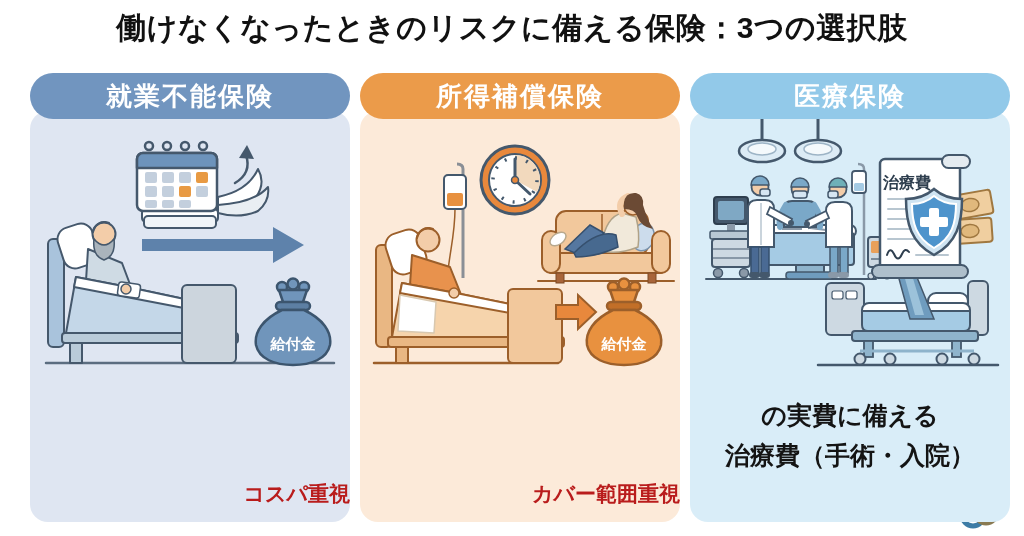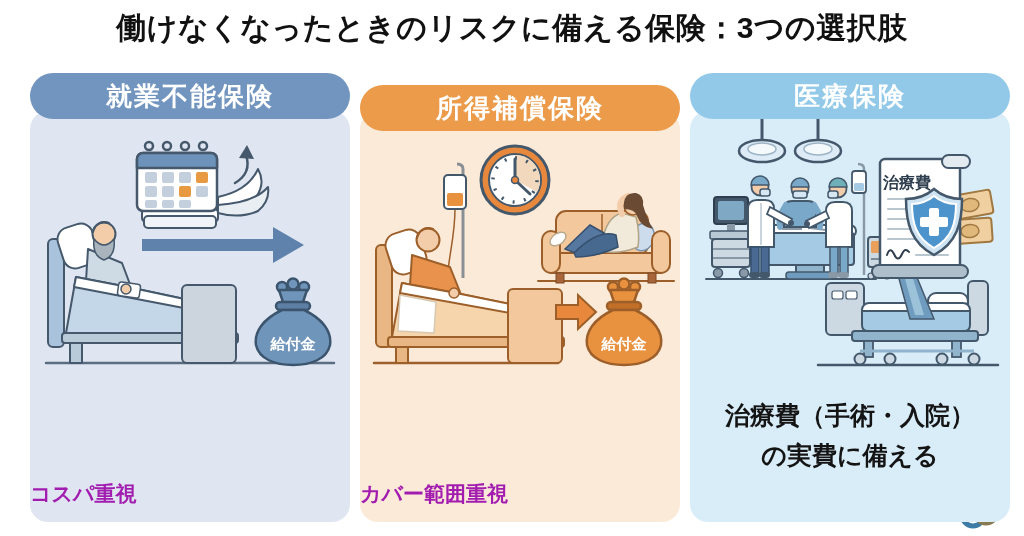--- a/index.html
+++ b/index.html
@@ -8,30 +8,30 @@
   .title{position:absolute;top:8px;left:0;width:100%;text-align:center;
          font-size:30px;font-weight:800;color:var(--title-text,#111);letter-spacing:.5px;}
   .cards{position:absolute;top:73px;left:30px;display:flex;gap:10px;}
   .card{position:relative;width:320px;height:449px;}
   .badge{position:absolute;top:0;left:0;width:320px;height:46px;border-radius:23px;z-index:2;
          display:flex;align-items:center;justify-content:center;
          color:#fff;font-size:26px;font-weight:700;letter-spacing:2px;}
   .card-body{position:absolute;top:38px;left:0;width:320px;height:411px;border-radius:18px;z-index:1;}
   .col1 .badge{background:var(--c1-badge,#7195bf);}
   .col1 .card-body{background:var(--c1-bg,#dfe6f2);}
-  .col2 .badge{background:var(--c2-badge,#eb9b4a);margin-top:12px;}
+  .col2 .badge{background:var(--c2-badge,#eb9b4a);}
   .col2 .card-body{background:var(--c2-bg,#fcead9);}
   .col3 .badge{background:var(--c3-badge,#92c9e9);}
   .col3 .card-body{background:var(--c3-bg,#d9edf8);}
   .illu{position:absolute;top:2px;left:0;}
   .desc{position:absolute;top:284px;left:0;width:320px;text-align:center;
         font-weight:800;color:#141414;font-size:29px;line-height:40px;white-space:nowrap;}
   .col3 .desc{font-size:25px;}
-  .tagline{position:absolute;top:369px;left:0;width:320px;text-align:left;
-           font-size:21px;font-weight:700;color:#a21caf;}
+  .tagline{position:absolute;top:369px;left:0;width:320px;text-align:right;
+           font-size:21px;font-weight:700;color:#b91c1c;}
   .logo{position:absolute;left:956px;top:478px;width:52px;height:52px;}
   svg text{font-family:"Liberation Sans",sans-serif;font-weight:bold;}
 </style>
 </head>
 <body>
 
 <div class="page">
 
   <div class="title">働けなくなったときのリスクに備える保険：3つの選択肢</div>
 
@@ -317,22 +317,22 @@
           </g>
 
           <g>
             <path d="M244,76 C252,83 263,86 272,86 C272,110 267,130 244,142 C221,130 216,110 216,86 C225,86 236,83 244,76 Z" fill="#cfe4f2" stroke="#44586c" stroke-width="2.5"></path>
             <path d="M244,83 C250,88 259,91 266,91 C266,110 262,125 244,135 C226,125 222,110 222,91 C229,91 238,88 244,83 Z" fill="#4e94cc" stroke="#ffffff" stroke-width="2"></path>
             <rect x="239" y="95" width="10" height="28" rx="2" fill="#ffffff"></rect>
             <rect x="230" y="104" width="28" height="10" rx="2" fill="#ffffff"></rect>
           </g>
         </svg>
         <div class="desc">
+          <div>の実費に備える</div>
           <div>治療費（手術・入院）</div>
-          <div>の実費に備える</div>
         </div>
       </div>
     </div>
 
   </div>
 
   <div class="logo">
     <svg width="52" height="52" viewBox="0 0 52 52">
       <circle cx="17" cy="37" r="11" fill="none" stroke="#3d7ca6" stroke-width="5"></circle>
       <circle cx="30" cy="34" r="11" fill="none" stroke="#8a7a52" stroke-width="5"></circle>

